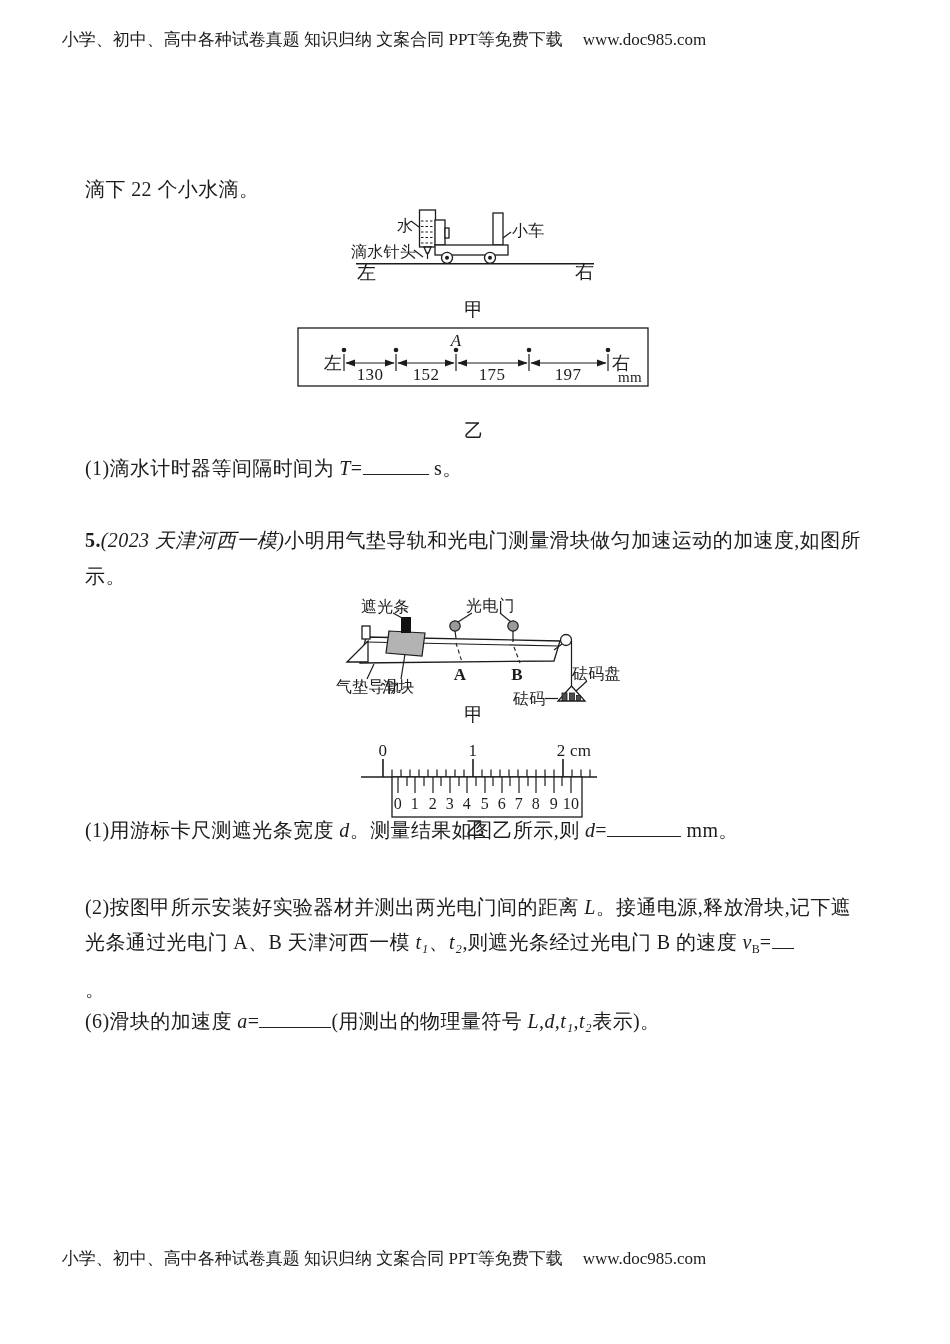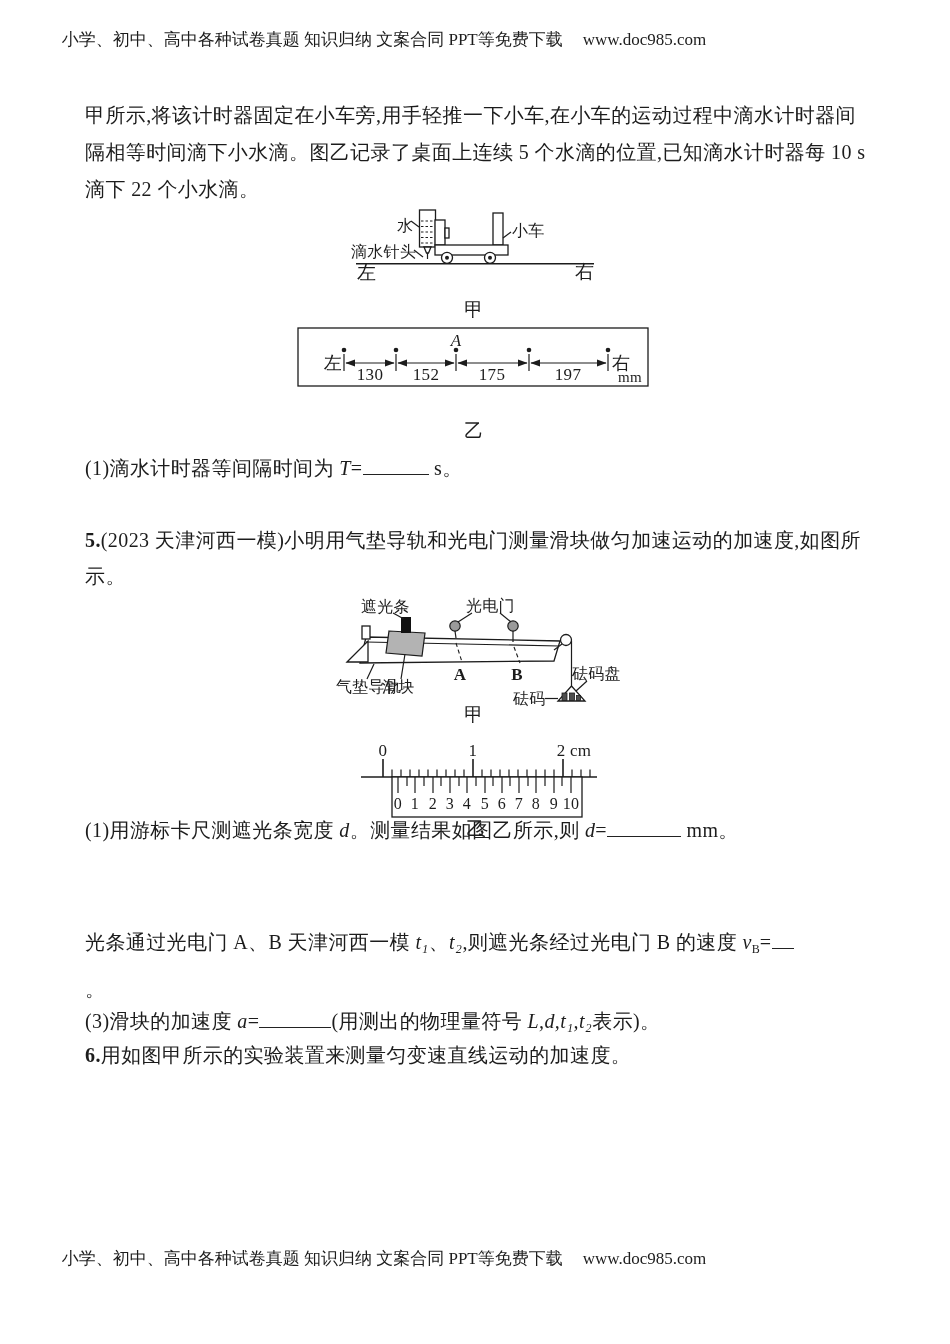--- a/index.html
+++ b/index.html
@@ -3,21 +3,21 @@
 <meta charset="utf-8">
 <style>
   html,body{margin:0;padding:0;background:#e8e8e8;}
   .page{position:relative;width:950px;height:1344px;background:#ffffff;margin:0 auto;
         font-family:"Liberation Serif","DejaVu Serif",serif;color:#1c1c1c;overflow:hidden;}
   .chrome{position:absolute;left:0;width:768px;text-align:center;font-size:17px;white-space:nowrap;}
   .chrome .url{margin-left:20px;font-family:"Liberation Serif","DejaVu Serif",serif;}
   .tline{position:absolute;left:85px;font-size:20px;white-space:nowrap;letter-spacing:0.4px;}
   .it{font-style:italic;}
   .bold{font-weight:bold;}
-  .kai{text-align:center;}
+  .kai{font-style:italic;text-align:center;}
   .sub{font-size:12px;vertical-align:-4px;letter-spacing:0;}
   .blank{display:inline-block;border-bottom:1.6px solid #222;height:17px;vertical-align:baseline;}
   svg{position:absolute;overflow:visible;}
   svg text{fill:#1c1c1c;letter-spacing:0.3px;}
   .f15{font-size:15px;} .f16{font-size:16px;} .f17{font-size:17px;} .f18{font-size:18px;} .f19{font-size:19px;}
   .fb{font-weight:bold;} .fi{font-style:italic;}
   .ln{stroke:#1c1c1c;stroke-width:1.2;fill:none;}
   .ln16{stroke:#1c1c1c;stroke-width:1.6;fill:none;}
   .shape{stroke:#1c1c1c;stroke-width:1.3;fill:#ffffff;}
   .dash{stroke:#1c1c1c;stroke-width:1.1;fill:none;stroke-dasharray:4,3;}
@@ -29,22 +29,20 @@
 </style>
 </head>
 <body>
 
 <div class="page">
 
   <div class="chrome" style="top:28px">
     <span>小学、初中、高中各种试卷真题  知识归纳  文案合同  PPT等免费下载</span><span class="url">www.doc985.com</span>
   </div>
 
-  <div class="tline" style="top:102px"><span>甲所示,将该计时器固定在小车旁,用手轻推一下小车,在小车的运动过程中滴水计时器间</span></div>
-  <div class="tline" style="top:139px"><span>隔相等时间滴下小水滴。图乙记录了桌面上连续 5 个水滴的位置,已知滴水计时器每 10 s</span></div>
   <div class="tline" style="top:176px"><span>滴下 22 个小水滴。</span></div>
 
   <svg style="left:340px;top:205px" width="300" height="115" viewBox="340 205 300 115">
     <rect class="shape" x="419.5" y="210" width="16" height="37"></rect>
     <line class="wdash" x1="421" y1="221" x2="434.5" y2="221"></line>
     <line class="wdash" x1="421" y1="226.5" x2="434.5" y2="226.5"></line>
     <line class="wdash" x1="421" y1="232" x2="434.5" y2="232"></line>
     <line class="wdash" x1="421" y1="237.5" x2="434.5" y2="237.5"></line>
     <line class="wdash" x1="421" y1="243" x2="434.5" y2="243"></line>
     <polygon class="shape" points="424,247 431,247 428.5,253 426.5,253"></polygon>
@@ -210,26 +208,26 @@
     <text class="f16" text-anchor="middle" x="502" y="809">6</text>
     <text class="f16" text-anchor="middle" x="519" y="809">7</text>
     <text class="f16" text-anchor="middle" x="536" y="809">8</text>
     <text class="f16" text-anchor="middle" x="554" y="809">9</text>
     <text class="f16" text-anchor="middle" x="571" y="809">10</text>
     <text class="f19" text-anchor="middle" x="476" y="835">乙</text>
   </svg>
 
   <div class="tline" style="top:817px"><span>(1)用游标卡尺测遮光条宽度 </span><span class="it">d</span><span>。测量结果如图乙所示,则 </span><span class="it">d</span><span>=</span><span class="blank" style="width:74px"></span><span> mm。</span></div>
 
+  <div class="tline" style="top:894px"><span>(2)按图甲所示安装好实验器材并测出两光电门间的距离 </span><span class="it">L</span><span>。接通电源,释放滑块,记下遮</span></div>
 
   <div class="tline" style="top:929px"><span>光条通过光电门 A、B 天津河西一模 </span><span class="it">t₁</span><span>、</span><span class="it">t₂</span><span>,则遮光条经过光电门 B 的速度 </span><span class="it">v</span><span class="sub">B</span><span>=</span><span class="blank" style="width:22px"></span></div>
 
   <div class="tline" style="top:976px"><span>。</span></div>
 
-  <div class="tline" style="top:1008px"><span>(3)滑块的加速度 </span><span class="it">a</span><span>=</span><span class="blank" style="width:72px"></span><span>(用测出的物理量符号 </span><span class="it">L,d,t₁,t₂</span><span>表示)。</span></div>
-
-  <div class="tline" style="top:1042px"><span class="bold">6.</span><span>用如图甲所示的实验装置来测量匀变速直线运动的加速度。</span></div>
+  <div class="tline" style="top:1008px"><span>(6)滑块的加速度 </span><span class="it">a</span><span>=</span><span class="blank" style="width:72px"></span><span>(用测出的物理量符号 </span><span class="it">L,d,t₁,t₂</span><span>表示)。</span></div>
+
 
   <div class="chrome" style="top:1247px">
     <span>小学、初中、高中各种试卷真题  知识归纳  文案合同  PPT等免费下载</span><span class="url">www.doc985.com</span>
   </div>
 
 </div>
 
 </body></html>

